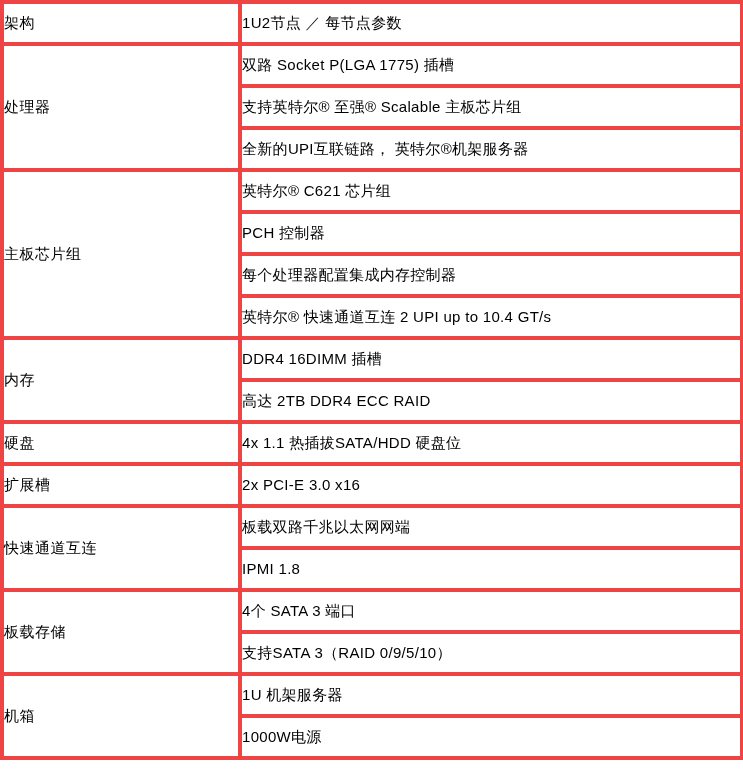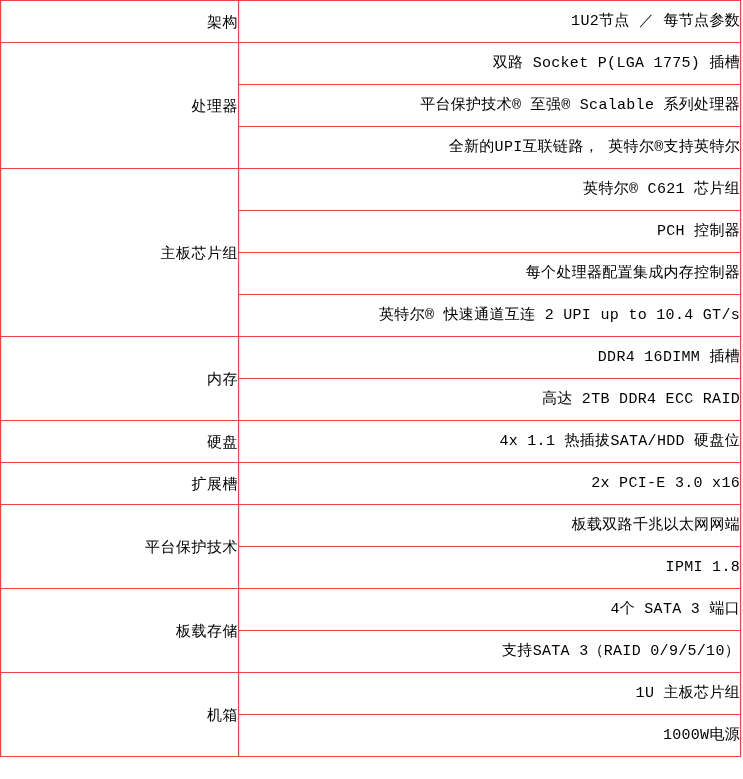--- a/index.html
+++ b/index.html
@@ -18,38 +18,38 @@
     overflow: hidden;
     background: #ffffff;
   }
   table.spec {
     border-collapse: collapse;
     width: 741px;
     margin: 0;
     table-layout: fixed;
   }
   table.spec td {
-    border: 1px solid #ef4444;
-    text-align: right;
+    border: 4px solid #ef4444;
+    text-align: left;
     vertical-align: middle;
     padding: 0;
     font-size: 15px;
     line-height: 1.2;
     height: 42px;
     box-sizing: border-box;
   }
   td.label {
     width: 238px;
     font-family: "Liberation Sans", "DejaVu Sans", sans-serif;
     font-size: 15px;
     letter-spacing: 0.5px;
   }
   td.value {
     width: 502px;
-    font-family: Liberation Mono, monospace;
+    font-family: Liberation Sans, sans-serif;
     font-size: 15px;
     letter-spacing: 0.3px;
   }
 </style>
 </head>
 <body>
 
 <div class="sheet">
   <table class="spec">
     <tbody>
@@ -57,24 +57,24 @@
       <tr>
         <td class="label" rowspan="1">架构</td>
         <td class="value">1U2节点 ／ 每节点参数</td>
       </tr>
 
       <tr>
         <td class="label" rowspan="3">处理器</td>
         <td class="value">双路 Socket P(LGA 1775) 插槽</td>
       </tr>
       <tr>
-        <td class="value">平台保护技术® 至强® Scalable 系列处理器</td>
+        <td class="value">支持英特尔® 至强® Scalable 主板芯片组</td>
       </tr>
       <tr>
-        <td class="value">全新的UPI互联链路， 英特尔®支持英特尔</td>
+        <td class="value">全新的UPI互联链路， 英特尔®机架服务器</td>
       </tr>
 
       <tr>
         <td class="label" rowspan="4">主板芯片组</td>
         <td class="value">英特尔® C621 芯片组</td>
       </tr>
       <tr>
         <td class="value">PCH 控制器</td>
       </tr>
       <tr>
@@ -96,38 +96,38 @@
         <td class="label">硬盘</td>
         <td class="value">4x 1.1 热插拔SATA/HDD 硬盘位</td>
       </tr>
 
       <tr>
         <td class="label">扩展槽</td>
         <td class="value">2x PCI-E 3.0 x16</td>
       </tr>
 
       <tr>
-        <td class="label" rowspan="2">平台保护技术</td>
+        <td class="label" rowspan="2">快速通道互连</td>
         <td class="value">板载双路千兆以太网网端</td>
       </tr>
       <tr>
         <td class="value">IPMI 1.8</td>
       </tr>
 
       <tr>
         <td class="label" rowspan="2">板载存储</td>
         <td class="value">4个 SATA 3 端口</td>
       </tr>
       <tr>
         <td class="value">支持SATA 3（RAID 0/9/5/10）</td>
       </tr>
 
       <tr>
         <td class="label" rowspan="2">机箱</td>
-        <td class="value">1U 主板芯片组</td>
+        <td class="value">1U 机架服务器</td>
       </tr>
       <tr>
         <td class="value">1000W电源</td>
       </tr>
 
     </tbody>
   </table>
 </div>
 
 </body></html>

